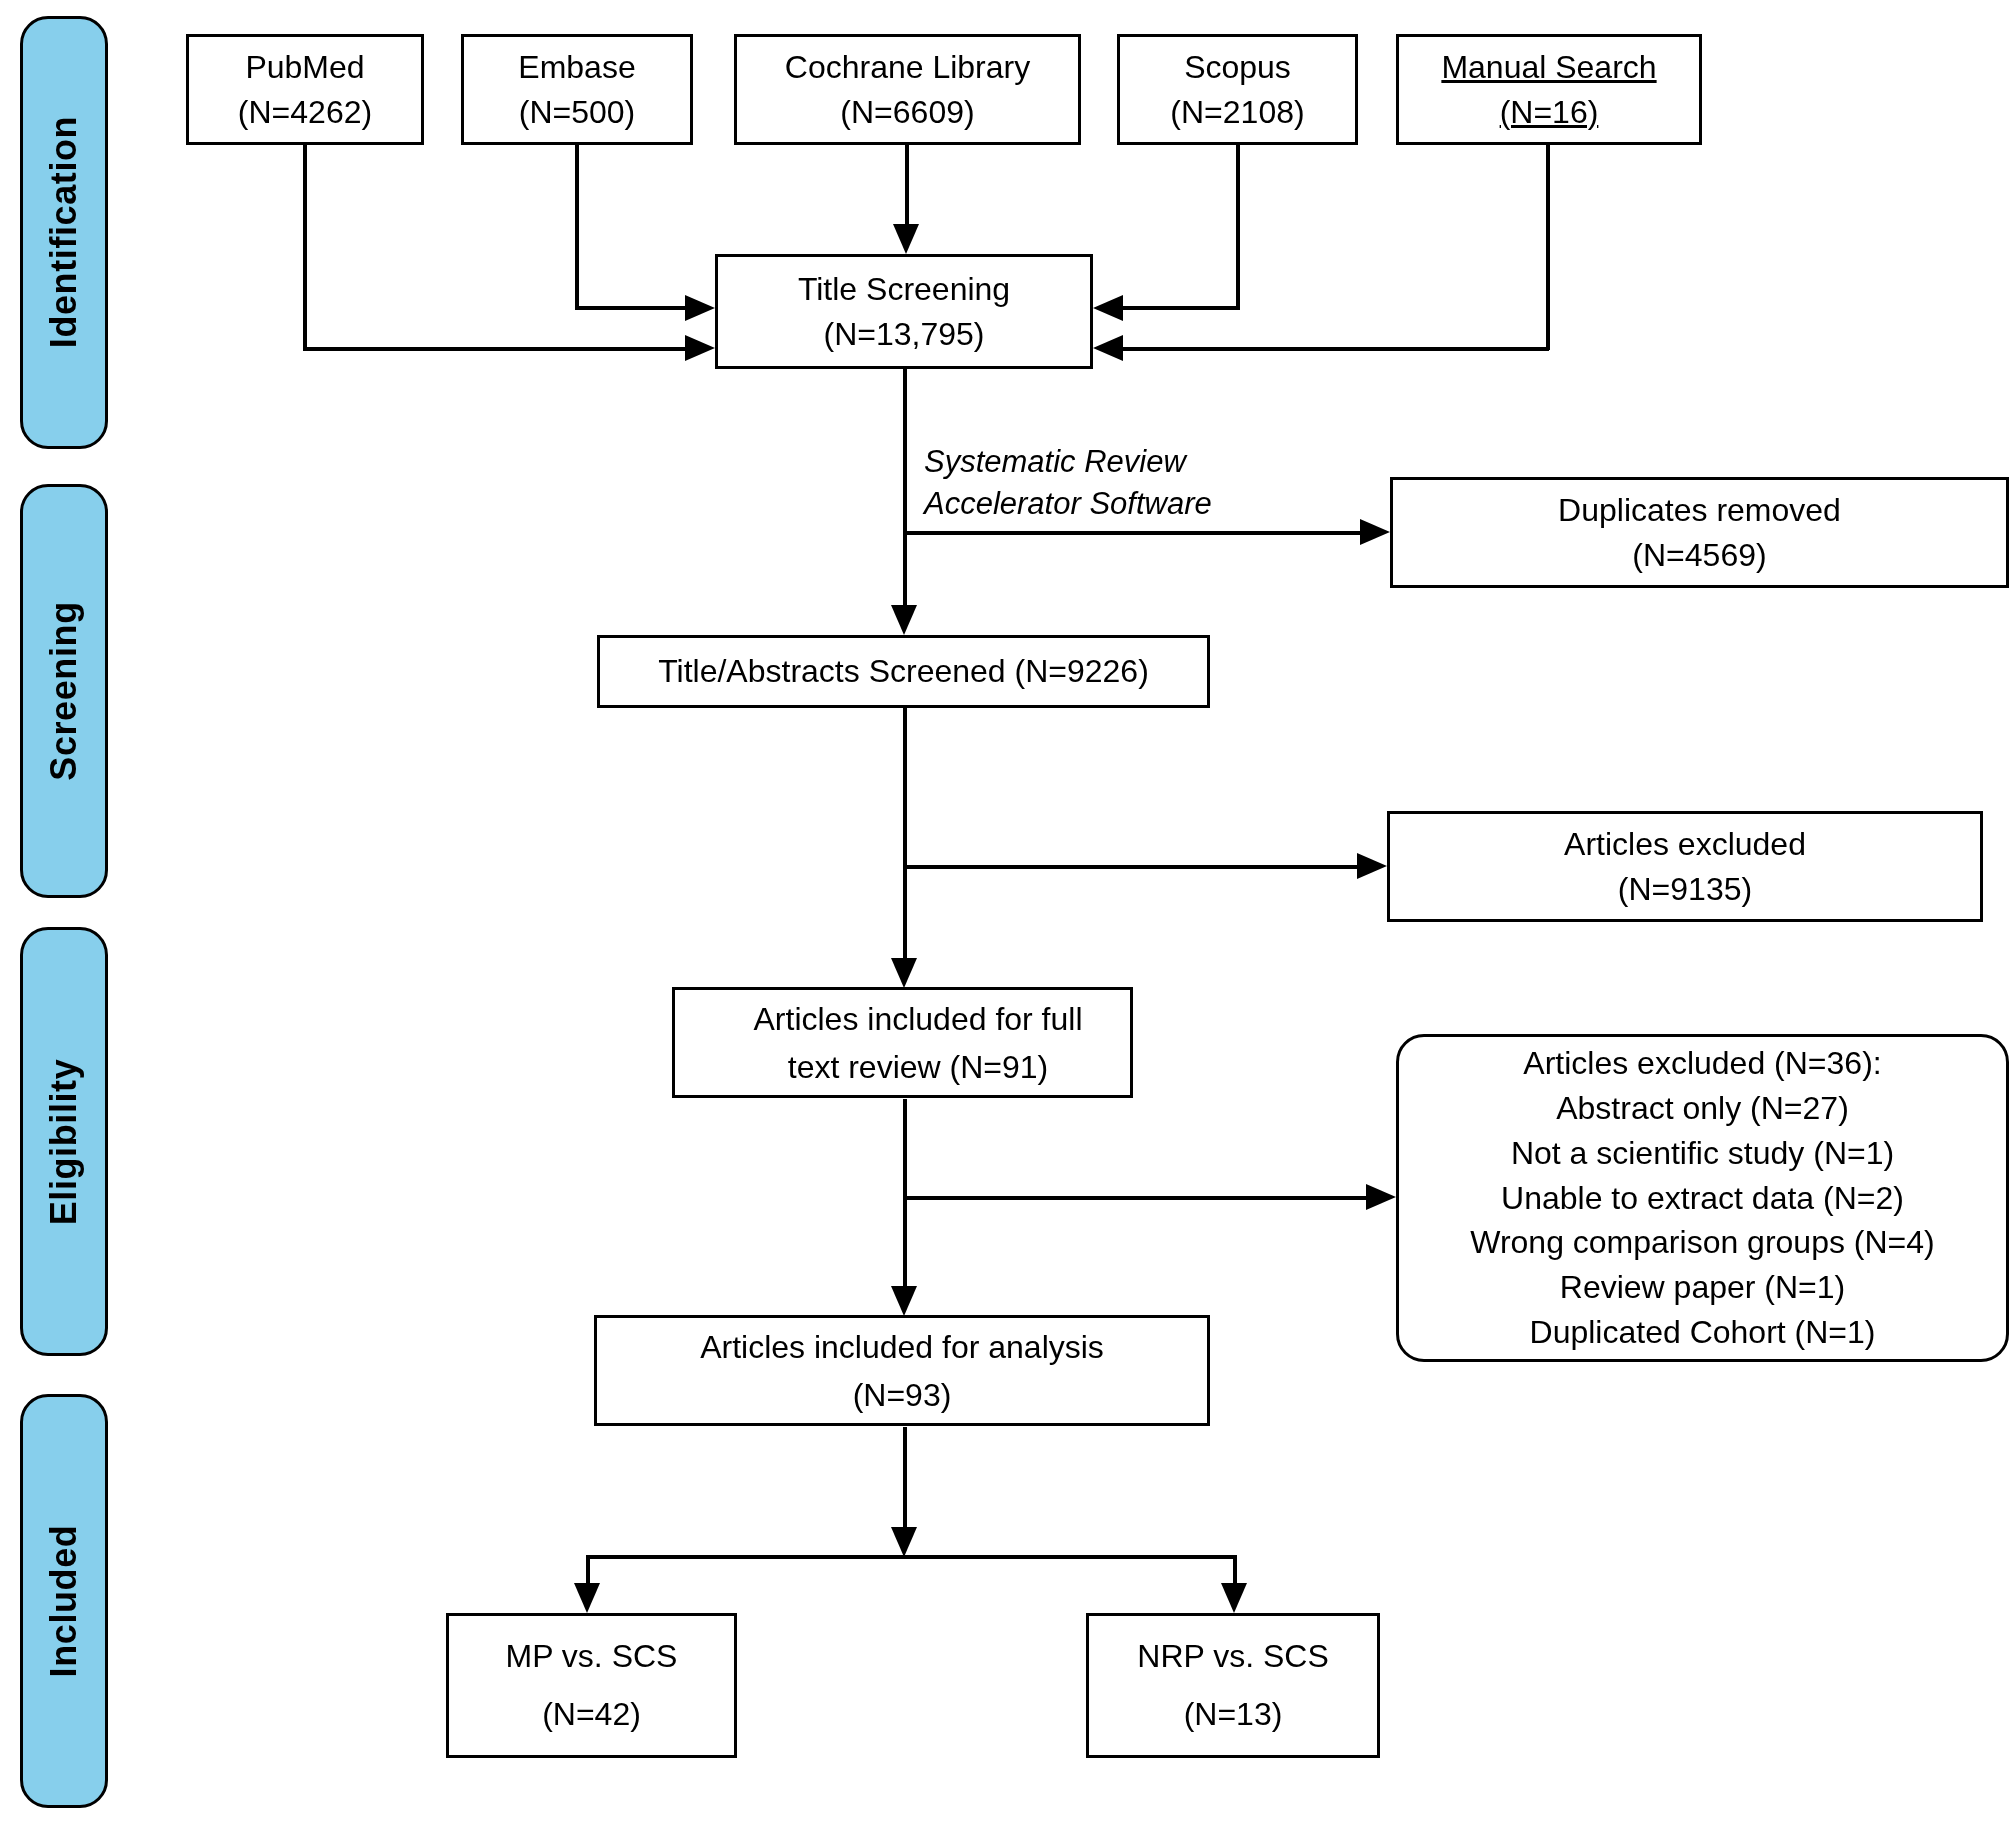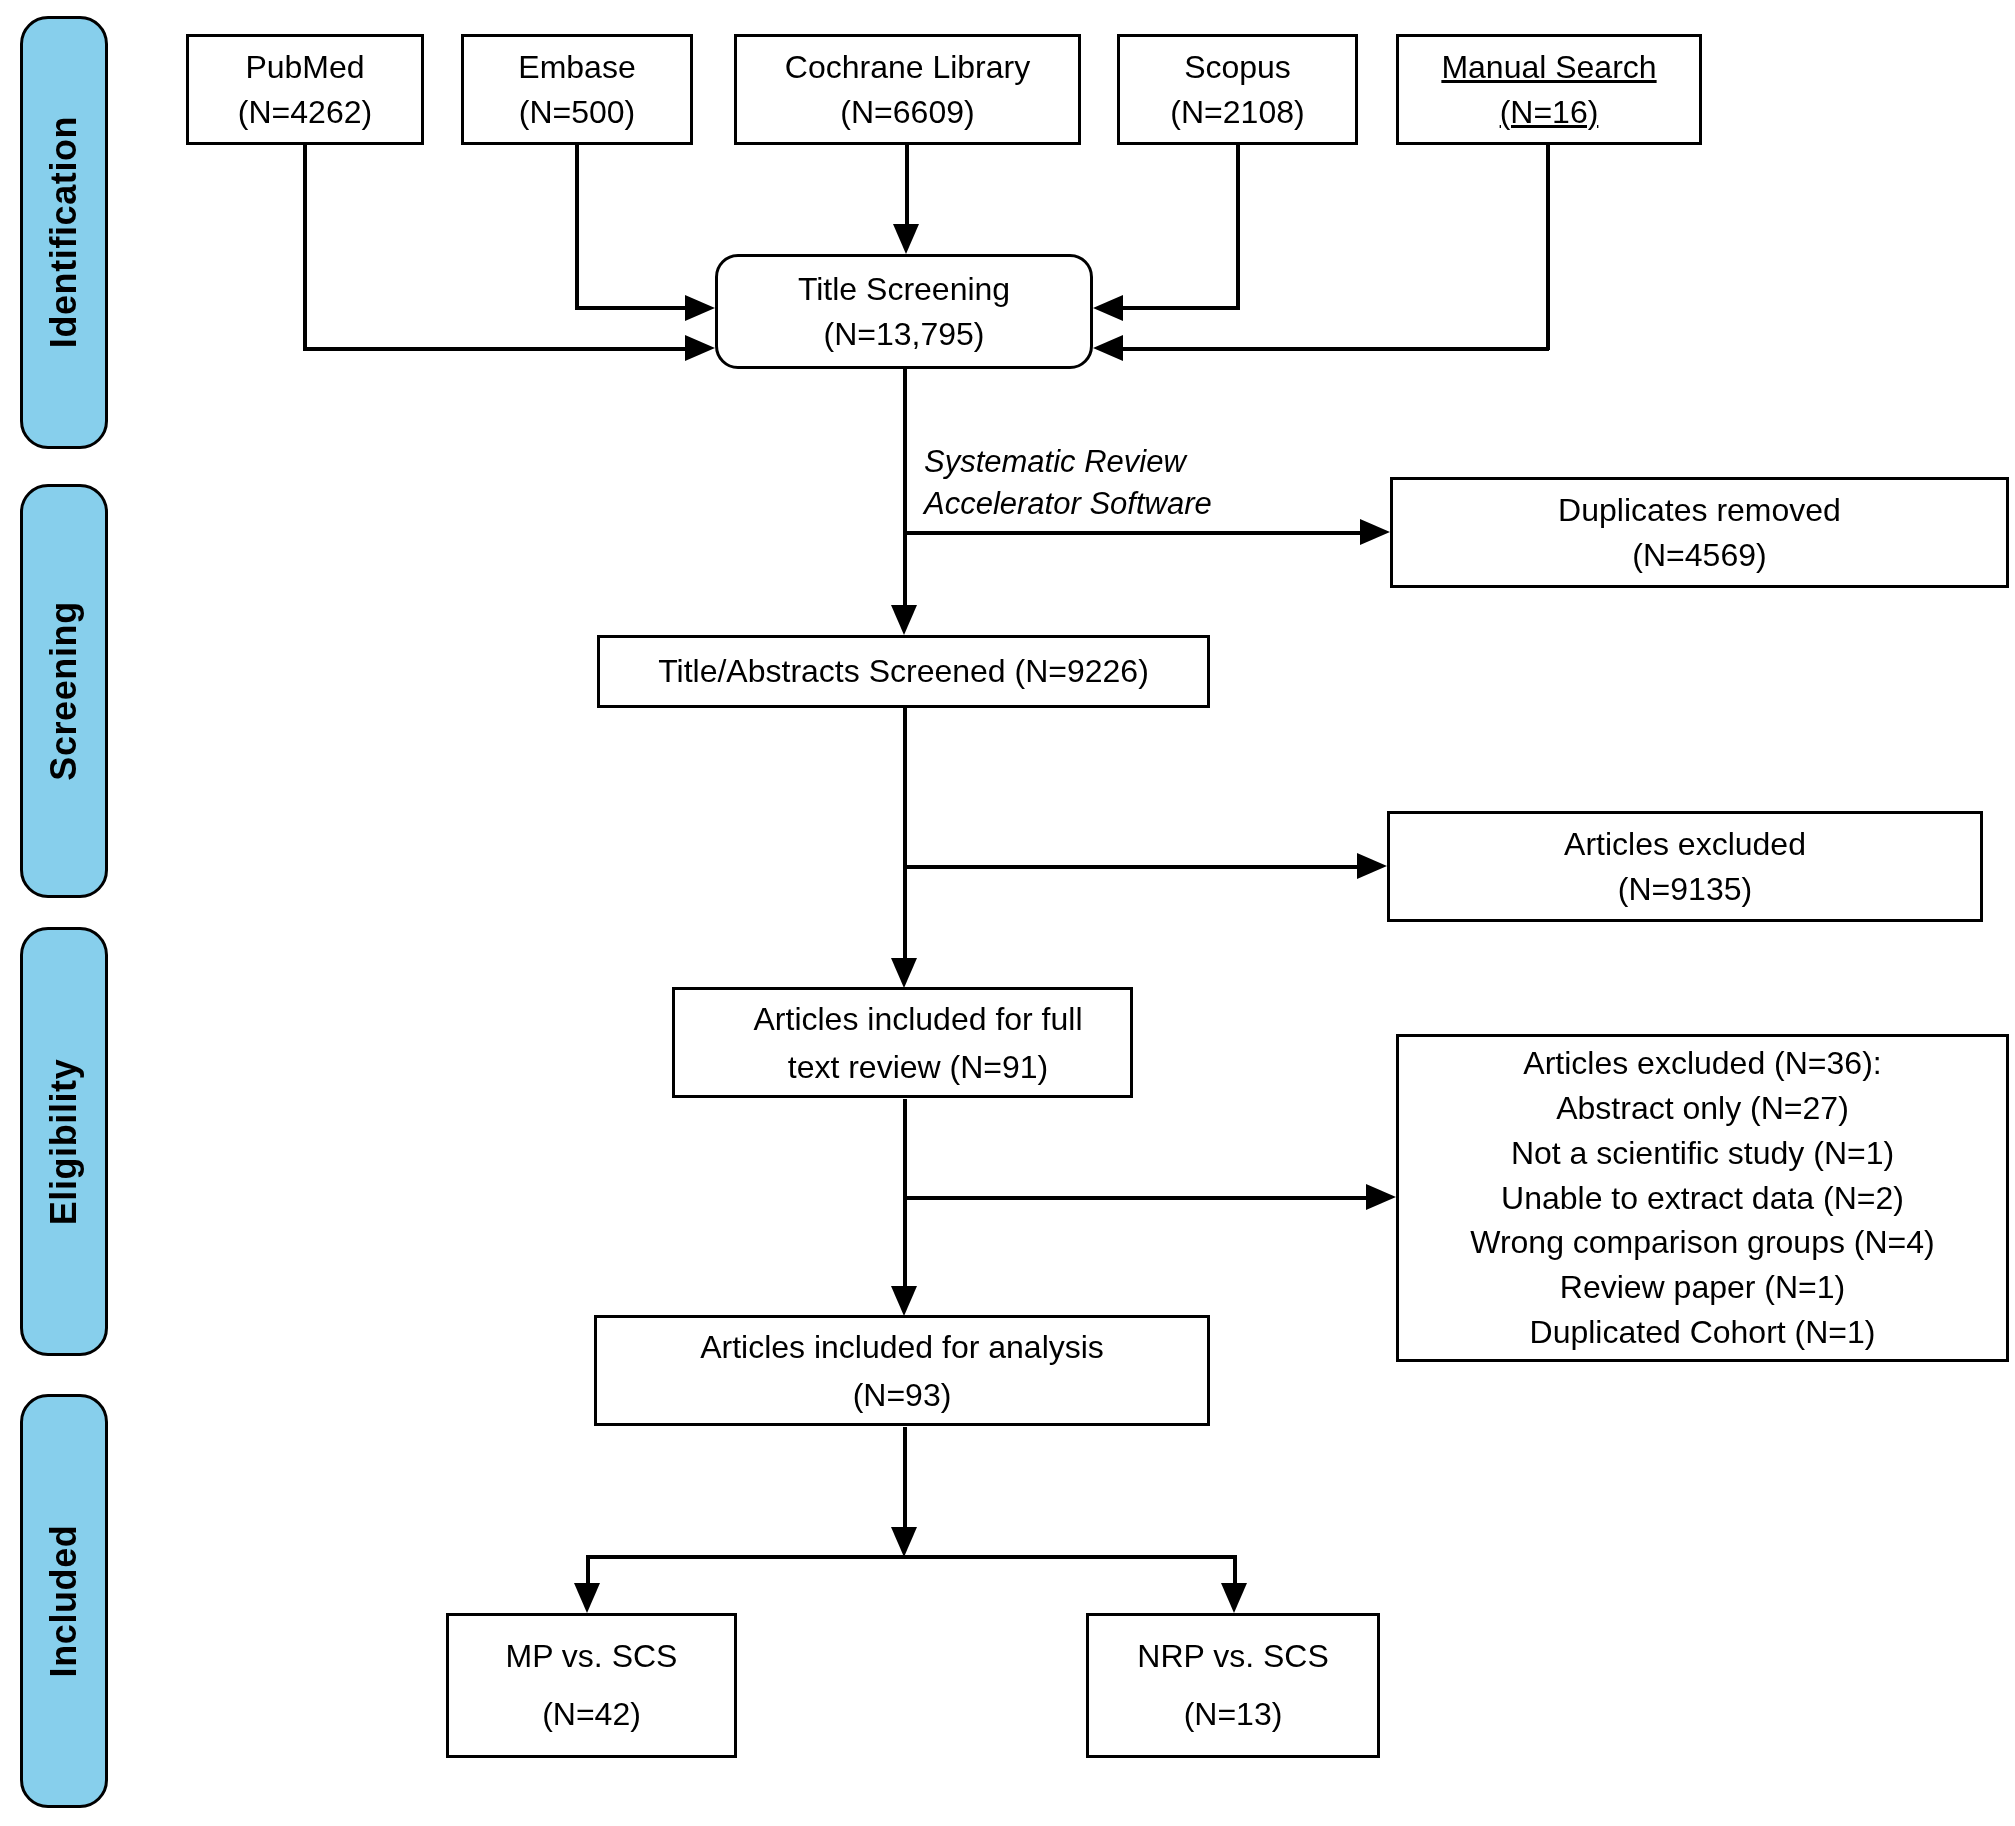--- a/index.html
+++ b/index.html
@@ -87,30 +87,30 @@
 (N=4262)</div>
   <div class="box" style="left:461px;top:34px;width:232px;height:111px;">Embase
 (N=500)</div>
   <div class="box" style="left:734px;top:34px;width:347px;height:111px;">Cochrane Library
 (N=6609)</div>
   <div class="box" style="left:1117px;top:34px;width:241px;height:111px;">Scopus
 (N=2108)</div>
   <div class="box" style="left:1396px;top:34px;width:306px;height:111px;text-decoration:underline;">Manual Search
 (N=16)</div>
 
-  <div class="box" style="left:715px;top:254px;width:378px;height:115px;border-radius:23px;">Title Screening
+  <div class="box" style="left:715px;top:254px;width:378px;height:115px;">Title Screening
 (N=13,795)</div>
   <div class="box" style="left:1390px;top:477px;width:619px;height:111px;">Duplicates removed
 (N=4569)</div>
   <div class="box" style="left:597px;top:635px;width:613px;height:73px;">Title/Abstracts Screened (N=9226)</div>
   <div class="box" style="left:1387px;top:811px;width:596px;height:111px;">Articles excluded
 (N=9135)</div>
   <div class="box lh15" style="left:672px;top:987px;width:461px;height:111px;padding-left:31px;">Articles included for full
 text review (N=91)</div>
-  <div class="box" style="left:1396px;top:1034px;width:613px;height:328px;">Articles excluded (N=36):
+  <div class="box" style="left:1396px;top:1034px;width:613px;height:328px;border-radius:28px;">Articles excluded (N=36):
 Abstract only (N=27)
 Not a scientific study (N=1)
 Unable to extract data (N=2)
 Wrong comparison groups (N=4)
 Review paper (N=1)
 Duplicated Cohort (N=1)</div>
   <div class="box lh15" style="left:594px;top:1315px;width:616px;height:111px;">Articles included for analysis
 (N=93)</div>
   <div class="box lh18" style="left:446px;top:1613px;width:291px;height:145px;">MP vs. SCS
 (N=42)</div>

